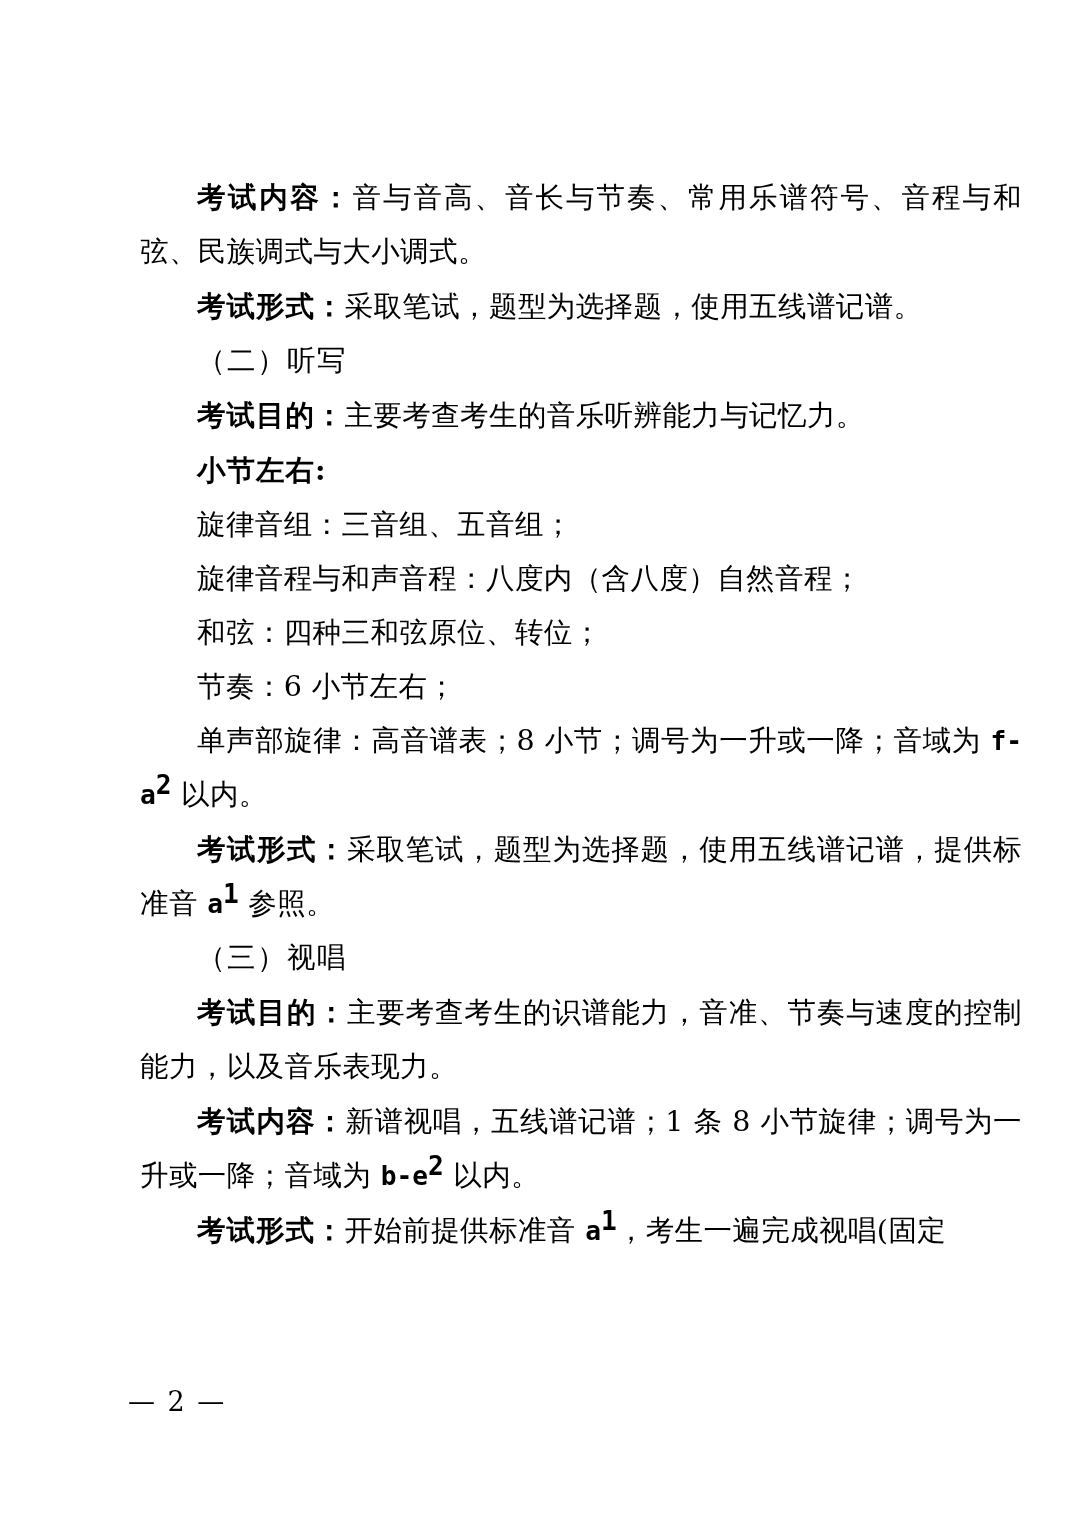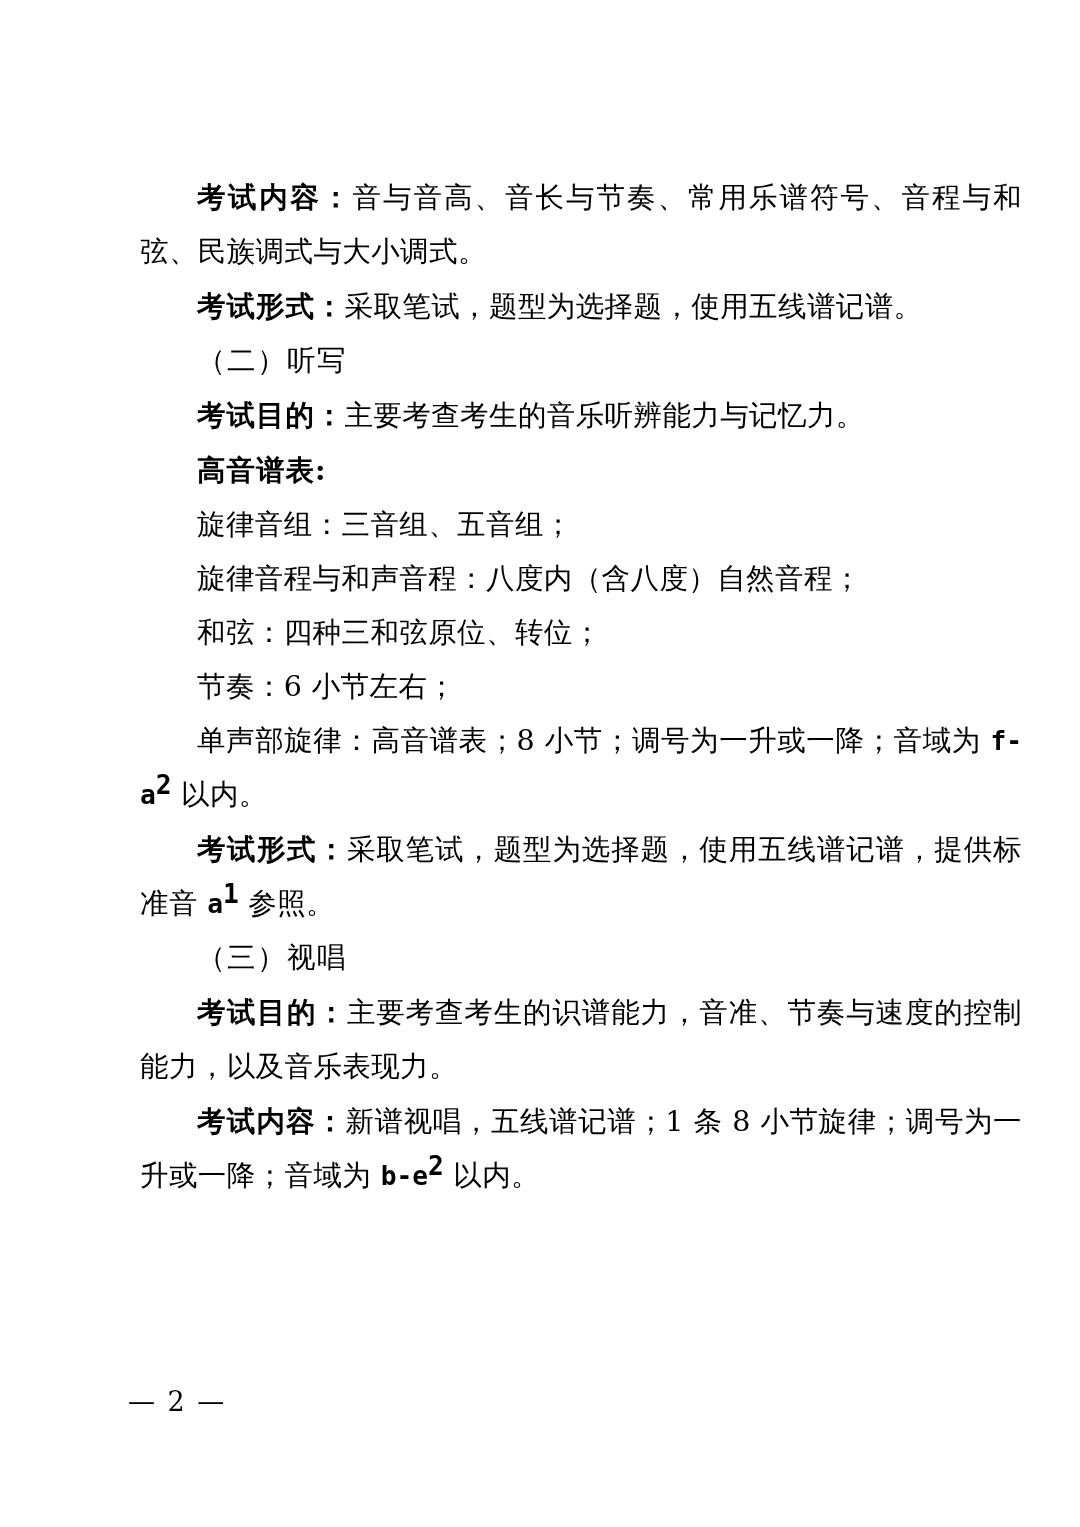--- a/index.html
+++ b/index.html
@@ -71,38 +71,39 @@
   <div class="doc-body">
 
     <p class="indent"><span class="lbl">考试内容：</span><span>音与音高、音长与节奏、常用乐谱符号、音程与和弦、民族调式与大小调式。</span></p>
 
     <p class="indent"><span class="lbl">考试形式：</span><span>采取笔试，题型为选择题，使用五线谱记谱。</span></p>
 
     <p class="indent heading">（二）听写</p>
 
     <p class="indent"><span class="lbl">考试目的：</span><span>主要考查考生的音乐听辨能力与记忆力。</span></p>
 
-    <p class="indent"><span class="lbl">高音谱表:</span></p>
+    <p class="indent"><span class="lbl">小节左右:</span></p>
 
 
     <p class="indent">旋律音组：三音组、五音组；</p>
 
     <p class="indent">旋律音程与和声音程：八度内（含八度）自然音程；</p>
 
     <p class="indent">和弦：四种三和弦原位、转位；</p>
 
     <p class="indent">节奏：6 小节左右；</p>
 
     <p class="indent"><span>单声部旋律：高音谱表；8 小节；调号为一升或一降；音域为 </span><span class="latin">f-a</span><sup class="latin">2</sup><span> 以内。</span></p>
 
     <p class="indent"><span class="lbl">考试形式：</span><span>采取笔试，题型为选择题，使用五线谱记谱，提供标准音 </span><span class="latin">a</span><sup class="latin">1</sup><span> 参照。</span></p>
 
     <p class="indent heading">（三）视唱</p>
 
     <p class="indent"><span class="lbl">考试目的：</span><span>主要考查考生的识谱能力，音准、节奏与速度的控制能力，以及音乐表现力。</span></p>
 
     <p class="indent"><span class="lbl">考试内容：</span><span>新谱视唱，五线谱记谱；1 条 8 小节旋律；调号为一升或一降；音域为 </span><span class="latin">b-e</span><sup class="latin">2</sup><span> 以内。</span></p>
 
+    <p class="indent"><span class="lbl">考试形式：</span><span>开始前提供标准音 </span><span class="latin">a</span><sup class="latin">1</sup><span>，考生一遍完成视唱(固定</span></p>
 
   </div>
 
   <div class="pagenum">— 2 —</div>
 </div>
 
 </body></html>

